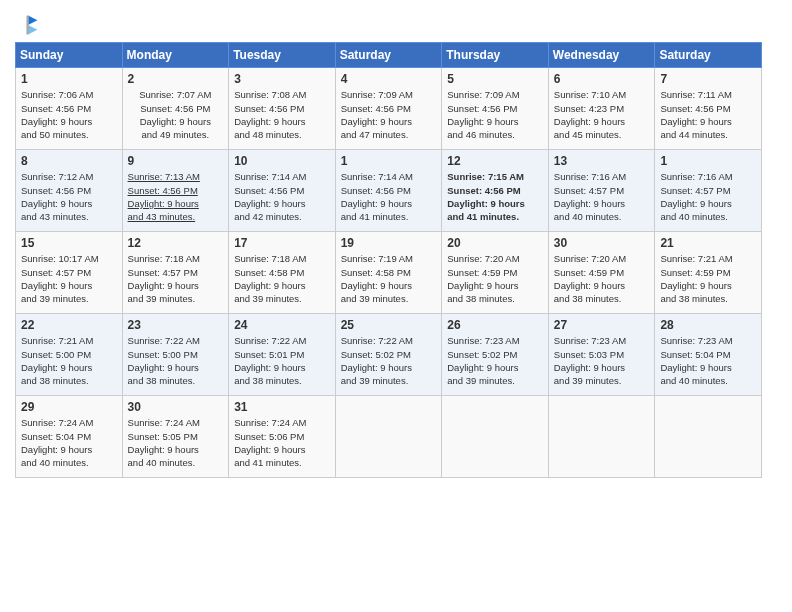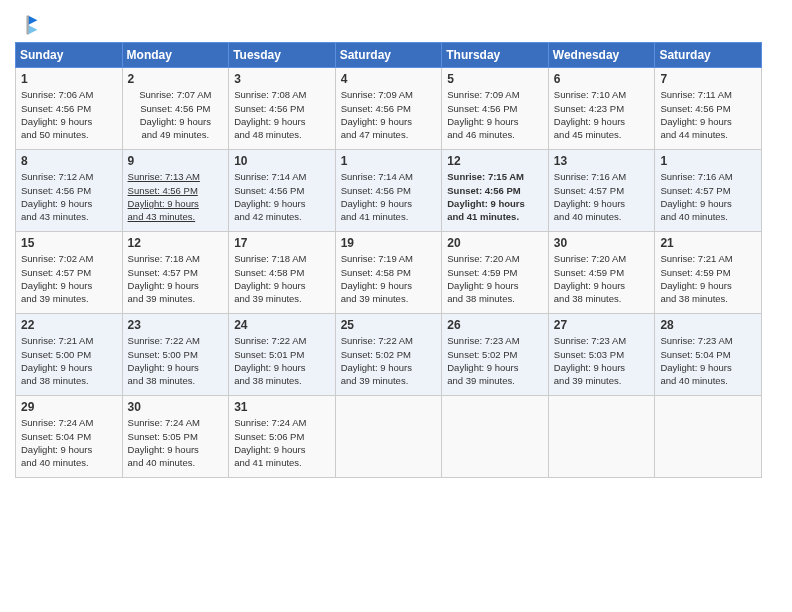--- a/index.html
+++ b/index.html
@@ -220,21 +220,21 @@
             <span class="day-num">1</span>
             <div class="day-info" style="white-space: pre-line;">Sunrise: 7:16 AM
 Sunset: 4:57 PM
 Daylight: 9 hours
 and 40 minutes.</div>
           </td>
         </tr>
         <tr>
           <td>
             <span class="day-num">15</span>
-            <div class="day-info" style="white-space: pre-line;">Sunrise: 7:02 AM
+            <div class="day-info" style="white-space: pre-line;">Sunrise: 10:17 AM
 Sunset: 4:57 PM
 Daylight: 9 hours
 and 39 minutes.</div>
           </td>
           <td>
             <span class="day-num">12</span>
             <div class="day-info" style="white-space: pre-line;">Sunrise: 7:18 AM
 Sunset: 4:57 PM
 Daylight: 9 hours
 and 39 minutes.</div>

